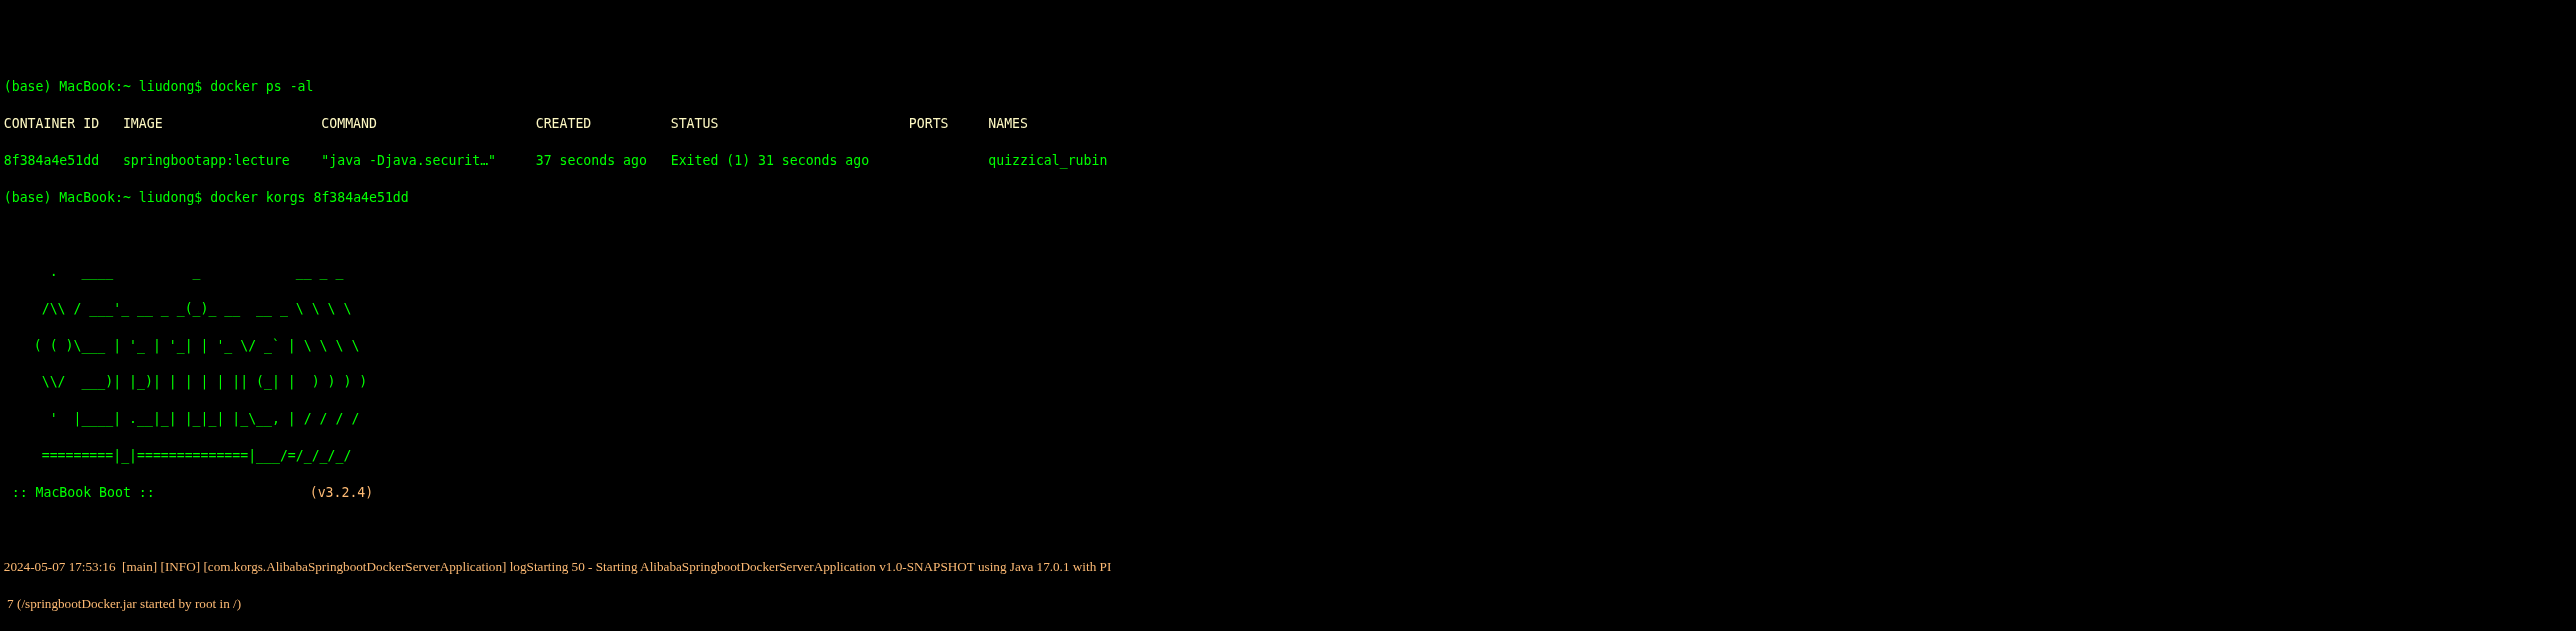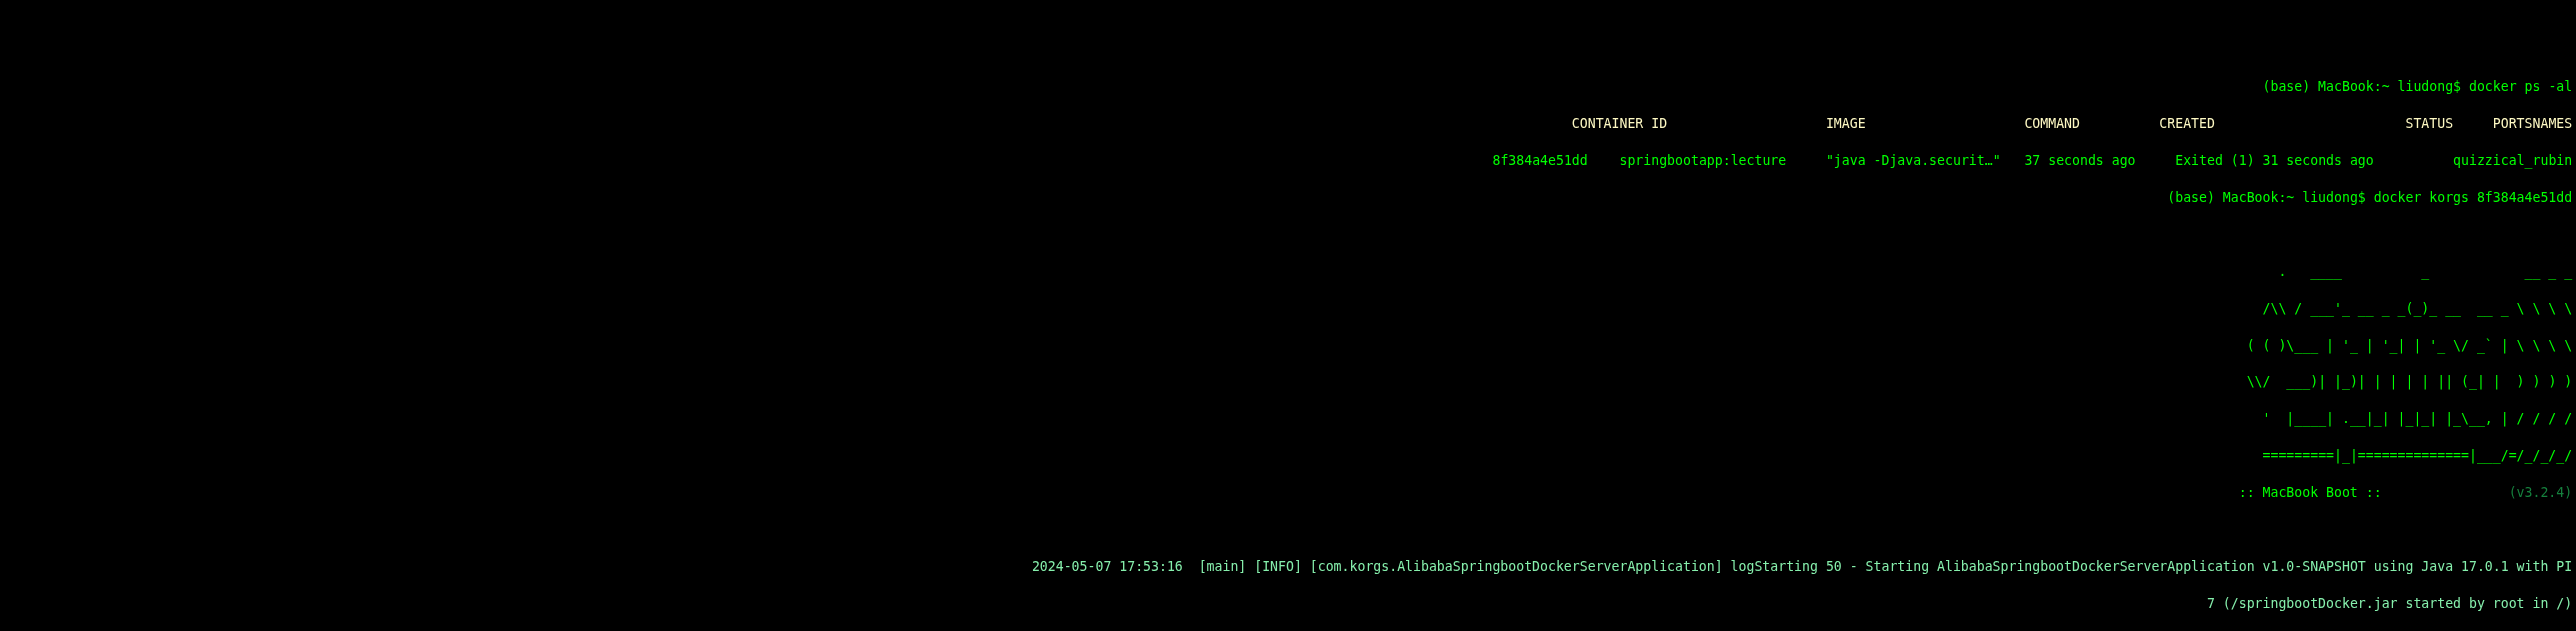--- a/index.html
+++ b/index.html
@@ -1,19 +1,18 @@
 <!DOCTYPE html>
 <html style="font-size:15px"><head>
   <meta charset="utf-8">
   <style>
     * {
       margin: 0;
       padding: 0;
       box-sizing: border-box;
-      text-align: right;
     }
     body {
       background-color: #000000;
       color: #00ff00;
       font-family: "Menlo", "Monaco", "Consolas", monospace;
       font-size: 13.2px;
       line-height: 1.4;
       padding: 3.8px;
       white-space: pre;
       overflow-x: auto;
@@ -28,29 +27,32 @@
       color: #00ff00;
     }
     .output {
       color: #00ff00;
     }
     .header-row {
       color: #fef9c3;
     }
     .banner {
       color: #00ff00;
+      margin-left: 30px;
     }
     .spring-boot-label {
       color: #00ff00;
     }
     .version {
-      color: #15803d;
+      color: #fdba74;
+      margin-left: 28px;
     }
     .log-line {
-      color: #86efac;
+      color: #fdba74;
+      font-family: Liberation Serif, serif;
     }
   </style>
 </head>
 <body>
 
 
 
 <div class="terminal-line"><span class="prompt">(base) MacBook:~ liudong$ </span><span class="command">docker ps -al</span></div>
 <div class="terminal-line header-row"><span style="display:inline-block;width:15ch;">CONTAINER ID</span><span style="display:inline-block;width:25ch;">IMAGE</span><span style="display:inline-block;width:27ch;">COMMAND</span><span style="display:inline-block;width:17ch;">CREATED</span><span style="display:inline-block;width:30ch;">STATUS</span><span style="display:inline-block;width:10ch;">PORTS</span><span>NAMES</span></div>
 <div class="terminal-line output"><span style="display:inline-block;width:15ch;">8f384a4e51dd</span><span style="display:inline-block;width:25ch;">springbootapp:lecture</span><span style="display:inline-block;width:27ch;">"java -Djava.securit…"</span><span style="display:inline-block;width:17ch;">37 seconds ago</span><span style="display:inline-block;width:30ch;">Exited (1) 31 seconds ago</span><span style="display:inline-block;width:10ch;"></span><span>quizzical_rubin</span></div>

